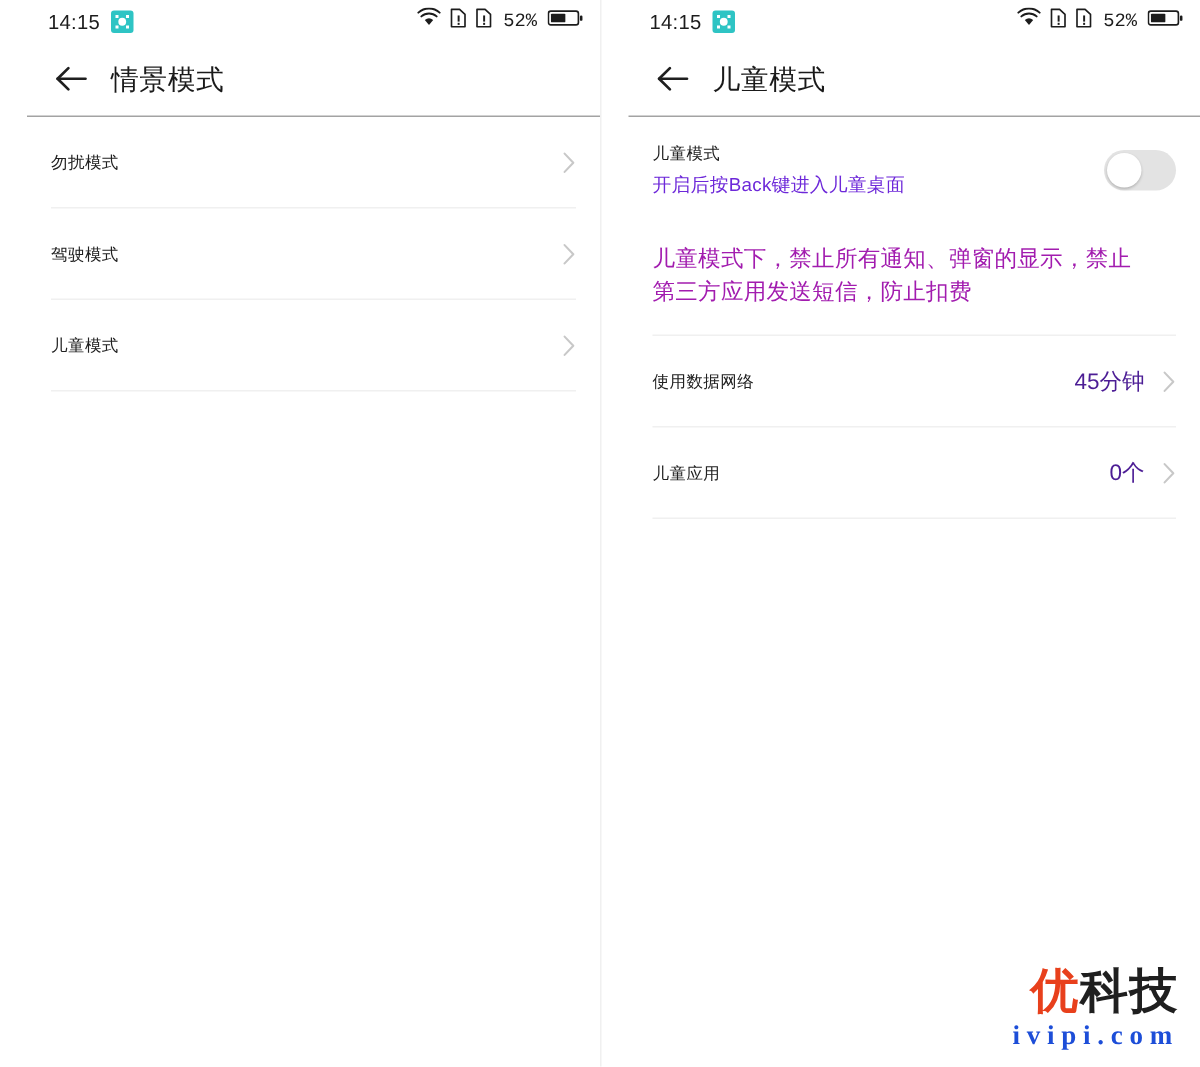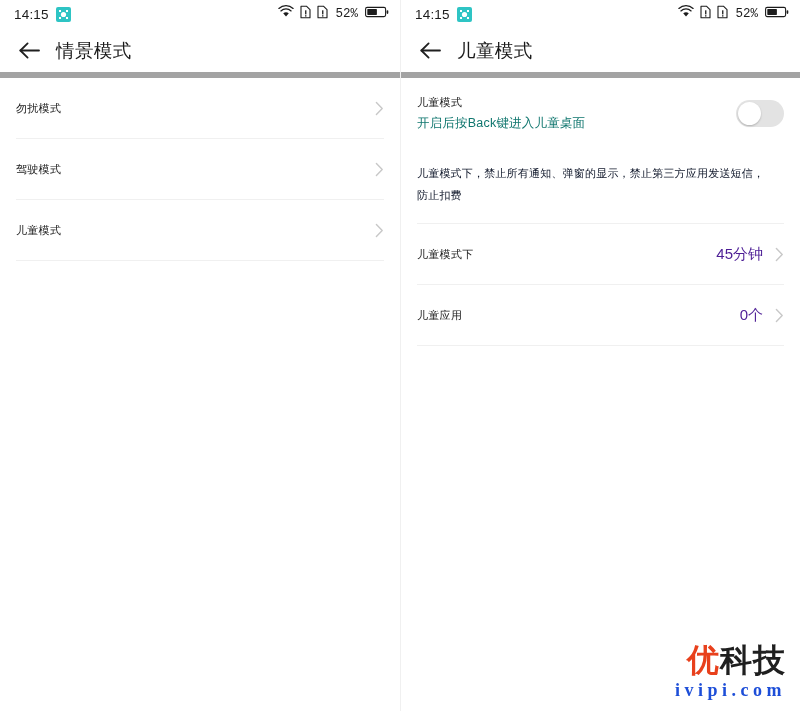--- a/index.html
+++ b/index.html
@@ -18,20 +18,21 @@
     display: flex;
     width: 800px;
     height: 711px;
   }
   .screen {
     width: 400px;
     height: 711px;
     position: relative;
     background: #ffffff;
     box-sizing: border-box;
+    padding-left: 18px;
   }
   .screen.right {
     border-left: 1px solid #f0f0f0;
   }
 
   
   .statusbar {
     height: 28px;
     display: flex;
     align-items: center;
@@ -71,21 +72,21 @@
     margin-left: 1px;
     margin-right: 1px;
   }
 
   
   .actionbar {
     height: 50px;
     display: flex;
     align-items: center;
     padding-left: 16px;
-    border-bottom: 6px solid #a3a3a3;
+    border-bottom: 1px solid #a3a3a3;
     box-sizing: border-box;
   }
   .back-arrow {
     width: 26px;
     height: 26px;
     display: flex;
     align-items: center;
     justify-content: center;
     cursor: pointer;
   }
@@ -131,21 +132,21 @@
     justify-content: center;
     gap: 5px;
   }
   .row-label {
     font-size: 11px;
     color: #212121;
     letter-spacing: 0.3px;
   }
   .row-sub {
     font-size: 12.5px;
-    color: #0f766e;
+    color: #6d28d9;
     letter-spacing: 0.2px;
   }
   .row-value {
     font-size: 15px;
     color: #4c1d95;
     margin-right: 11px;
     white-space: nowrap;
   }
   .chevron {
     width: 10px;
@@ -164,23 +165,23 @@
   .desc-block::after {
     content: "";
     position: absolute;
     left: 0;
     right: 0;
     bottom: 0;
     height: 1px;
     background: #f0f0f0;
   }
   .desc-text {
-    font-size: 11px;
+    font-size: 15px;
     line-height: 22px;
-    color: #0f172a;
+    color: #a21caf;
     letter-spacing: 0.2px;
   }
 
   
   .toggle {
     width: 48px;
     height: 27px;
     border-radius: 14px;
     background: #e3e3e3;
     position: relative;
@@ -394,21 +395,21 @@
           <span class="knob"></span>
         </span>
       </div>
 
       <div class="desc-block">
         <span class="desc-text">儿童模式下，禁止所有通知、弹窗的显示，禁止第三方应用发送短信，防止扣费</span>
       </div>
 
       <div class="row">
         <div class="row-texts">
-          <span class="row-label">儿童模式下</span>
+          <span class="row-label">使用数据网络</span>
         </div>
         <span class="row-value">45分钟</span>
         <span class="chevron">
           <svg width="9" height="15" viewBox="0 0 9 15">
             <path d="M1.4 1.4 L7.2 7.5 L1.4 13.6" stroke="#c8c8c8" stroke-width="1.4" fill="none" stroke-linecap="round" stroke-linejoin="round"></path>
           </svg>
         </span>
       </div>
 
 

